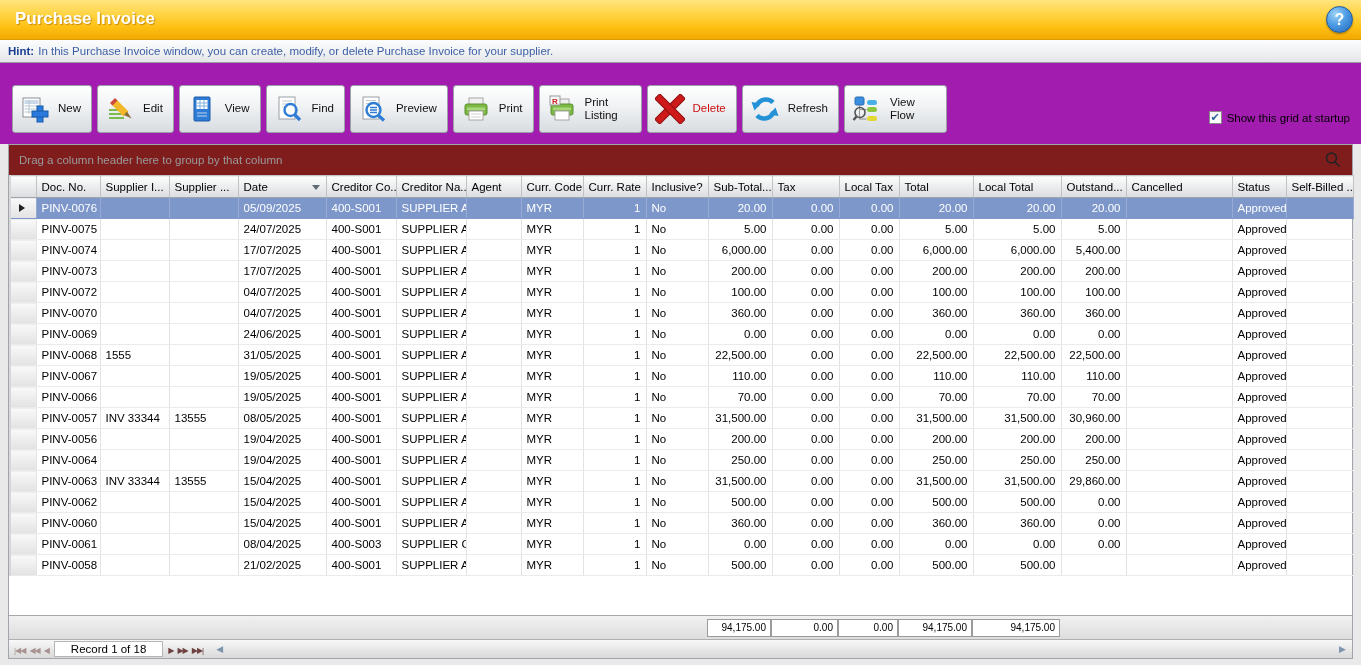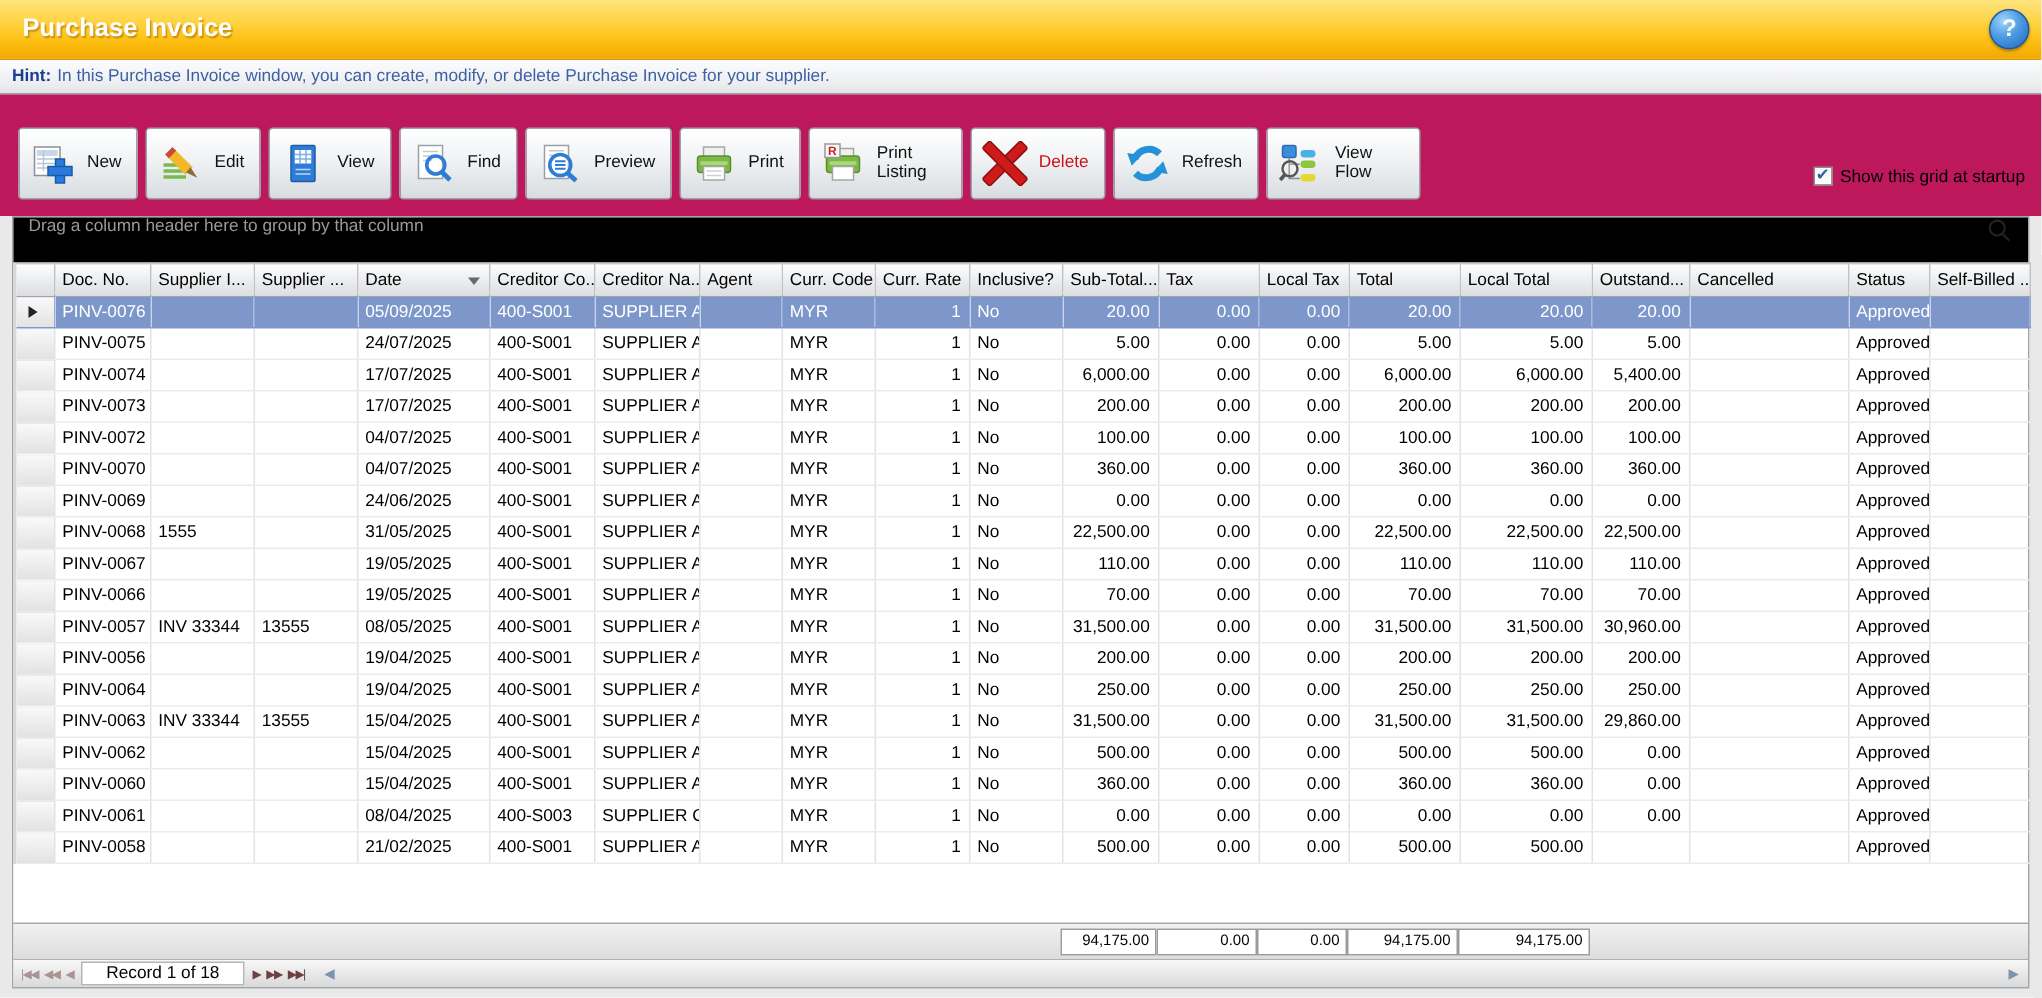--- a/index.html
+++ b/index.html
@@ -34,21 +34,21 @@
   
   .hintbar {
     height:23px; line-height:22px; padding-left:8px;
     background:linear-gradient(180deg,#fdfdfe 0%,#eceef0 70%,#e3e5e8 100%);
     border-bottom:1px solid #9aa0a6; font-size:11.5px; white-space:nowrap;
   }
   .hintbar .hint-label { color:#1b3e91; font-weight:bold; margin-right:4px; }
   .hintbar .hint-text  { color:#3d5fa5; }
 
   
-  .toolbar { position:relative; height:81px; background:#be185d; }
+  .toolbar { position:relative; height:81px; background:#a21caf; }
   .tb-row { position:absolute; left:12px; top:22px; display:flex; }
   .tb-btn {
     display:flex; align-items:center; height:48px; margin-right:5px;
     padding:0 10px 0 7px; border:1px solid #9aa1a8; border-radius:3px;
     background:linear-gradient(180deg,#ffffff 0%,#f0f2f4 45%,#d8dce0 100%);
     box-shadow:inset 0 1px 0 #fff; cursor:pointer;
   }
   .tb-icon { width:32px; height:30px; margin-right:6px; flex:0 0 auto; }
   .tb-icon svg { width:30px; height:30px; }
   .tb-label { font-size:11.5px; color:#111; max-width:46px; line-height:1.15; }
@@ -61,21 +61,21 @@
     margin-right:5px; display:flex; align-items:center; justify-content:center;
     font-size:11px; color:#31639c; line-height:11px;
   }
 
   
   .grid-panel {
     position:absolute; left:8px; top:144px; width:1345px; height:515px;
     border:1px solid #a0a6ac; background:#fff; display:flex; flex-direction:column;
   }
   .groupby-bar {
-    height:30px; flex:0 0 30px; background:#000000; display:flex; align-items:flex-start;
+    height:30px; flex:0 0 30px; background:#7f1d1d; display:flex; align-items:center;
     padding:0 10px; color:#9a9a9a; font-size:11.5px;
   }
   .groupby-bar .search { margin-left:auto; cursor:pointer; width:18px; height:18px; }
 
   table.grid { border-collapse:collapse; table-layout:fixed; width:1343px; font-size:11.5px; }
   table.grid th {
     height:22px; font-weight:normal; text-align:left; padding:0 5px;
     background:linear-gradient(180deg,#fdfdfd 0%,#e9ebed 55%,#dbdde0 100%);
     border-right:1px solid #c2c2c2; border-top:1px solid #c6c6c6; border-bottom:1px solid #9fa4a9;
     white-space:nowrap; overflow:hidden; cursor:pointer; position:relative;

